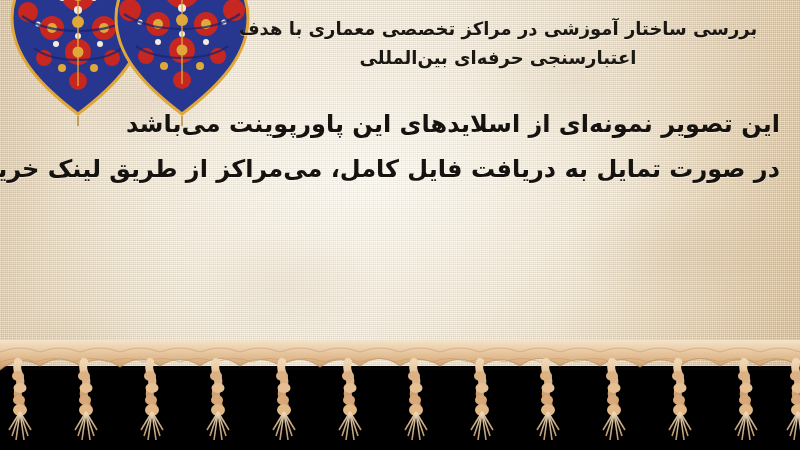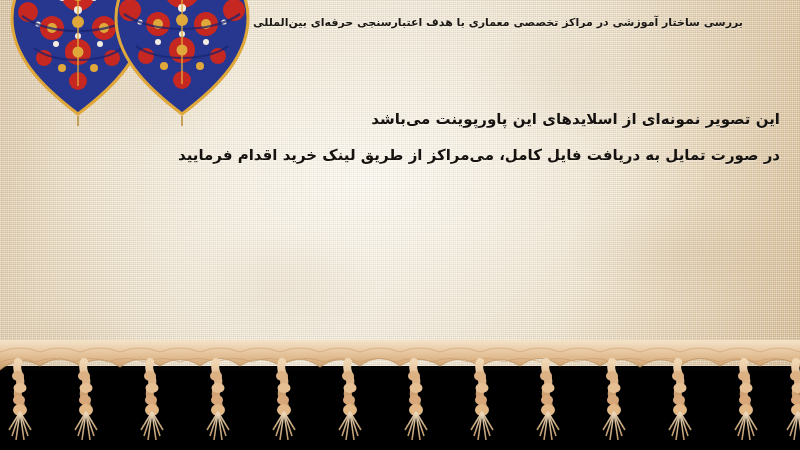--- a/index.html
+++ b/index.html
@@ -87,37 +87,37 @@
     padding: 0;
     text-align: right;
     direction: rtl;
   }
   .title {
     position: absolute;
     top: 14px;
     right: 22px;
     width: 560px;
     color: #1b1713;
-    font-size: 11px;
+    font-size: 18px;
     font-weight: bold;
     line-height: 1.62;
     letter-spacing: 0px;
     text-align: center;
     text-shadow: 0 1px 0 rgba(255,252,244,0.45);
   }
   .body-lines {
     position: absolute;
     top: 112px;
     right: 20px;
     width: 690px;
     text-align: right;
   }
   .body-line {
     color: #16120f;
-    font-size: 15px;
+    font-size: 24px;
     font-weight: bold;
     line-height: 1;
     margin-bottom: 21px;
     text-shadow: 0 1px 0 rgba(255,252,244,0.40);
     white-space: nowrap;
   }
   .body-line:last-child { margin-bottom: 0; }
 
   
   .fringe-zone {

